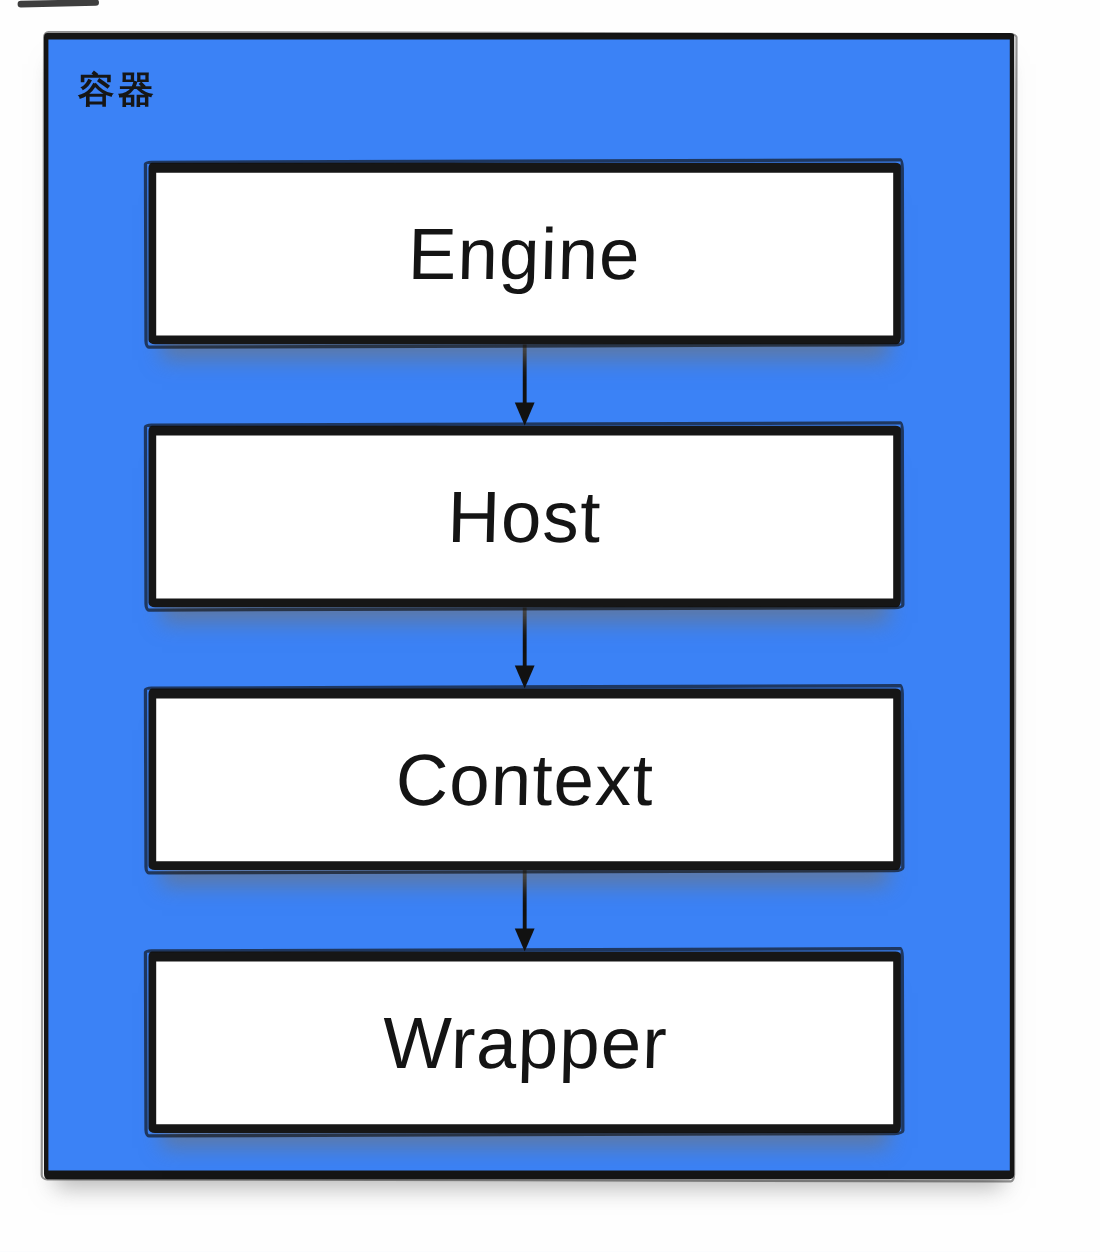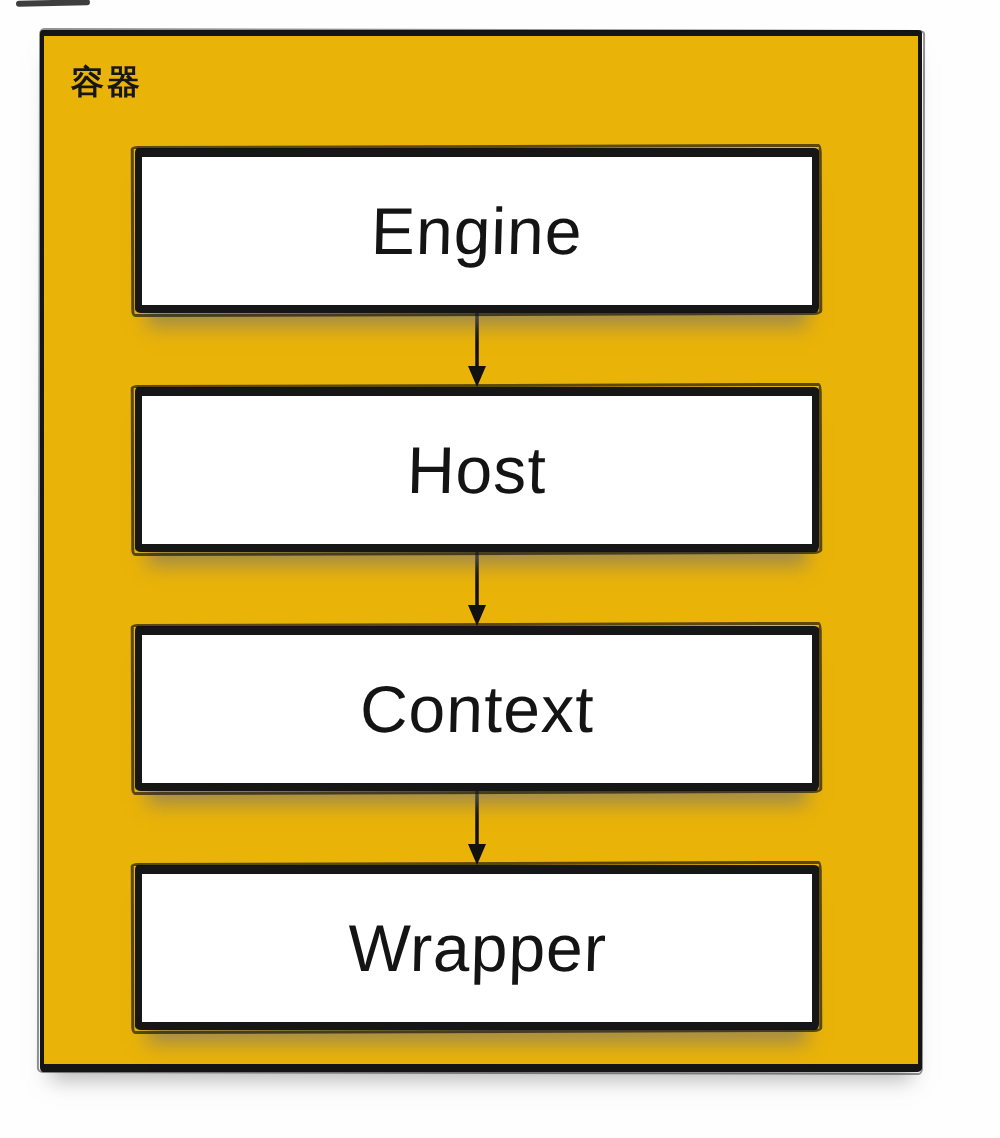--- a/index.html
+++ b/index.html
@@ -28,21 +28,21 @@
     opacity: 0.85;
   }
   
   .container-box {
     position: absolute;
     left: 40px;
     top: 30px;
     width: 882px;
     height: 1042px;
     box-sizing: border-box;
-    background: #eab308;
+    background: #3b82f6;
     border: 4px solid #151515;
     border-top-width: 6px;
     border-bottom-width: 8px;
     border-radius: 3px 4px 5px 3px / 4px 3px 4px 5px;
     box-shadow: 0 18px 20px -10px rgba(125,125,125,0.55);
   }
   .container-box::before {
     content: "";
     position: absolute;
     inset: -7px -6px -10px -6px;

